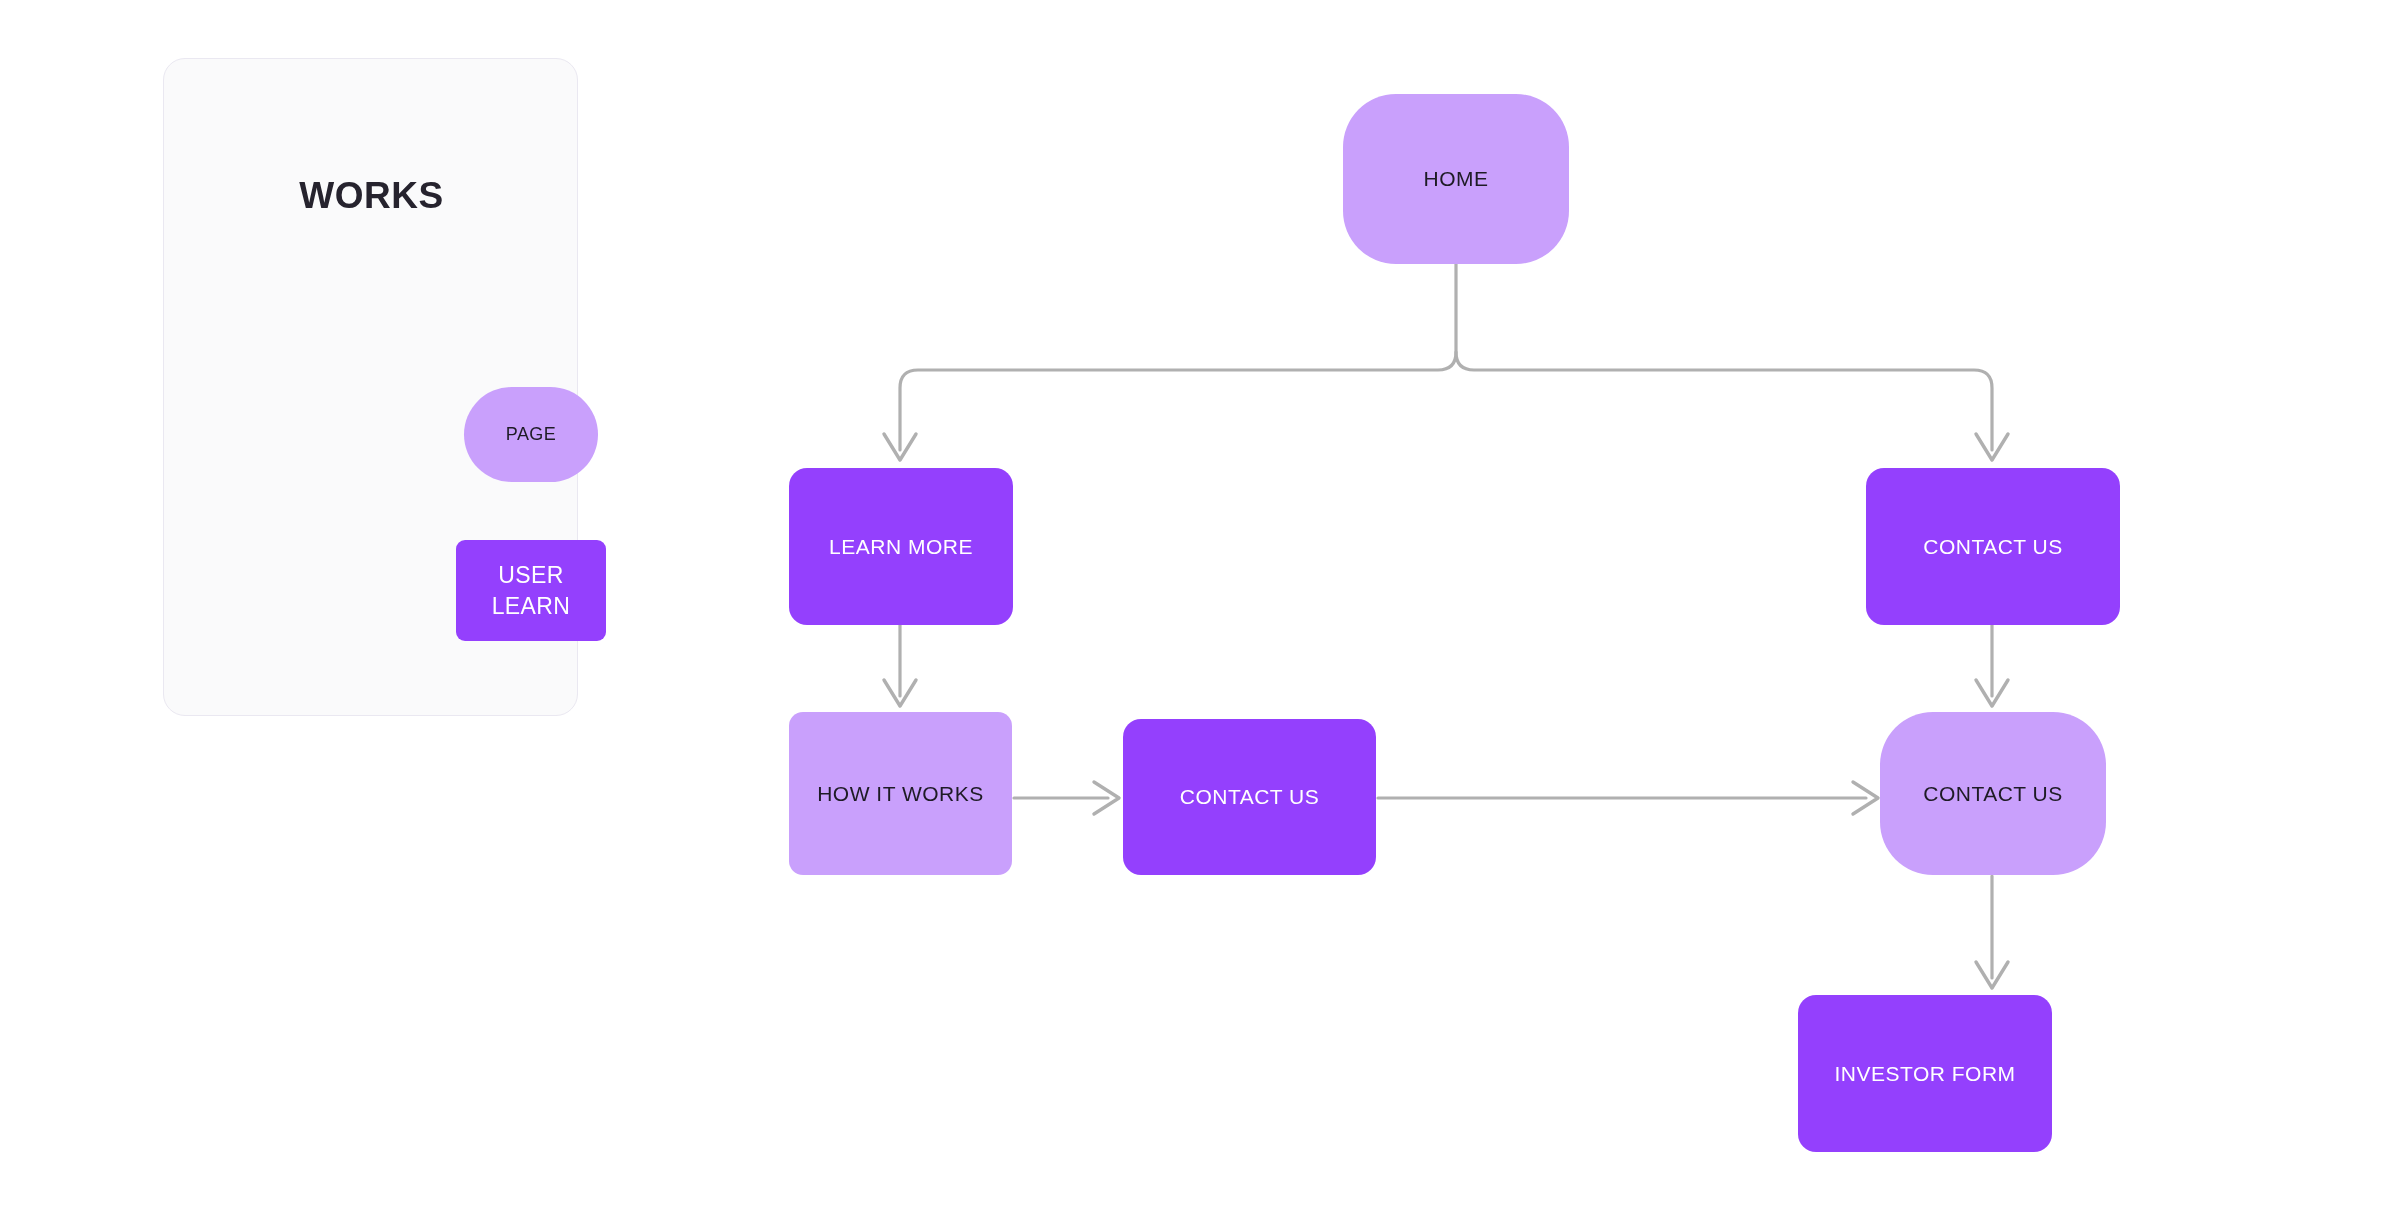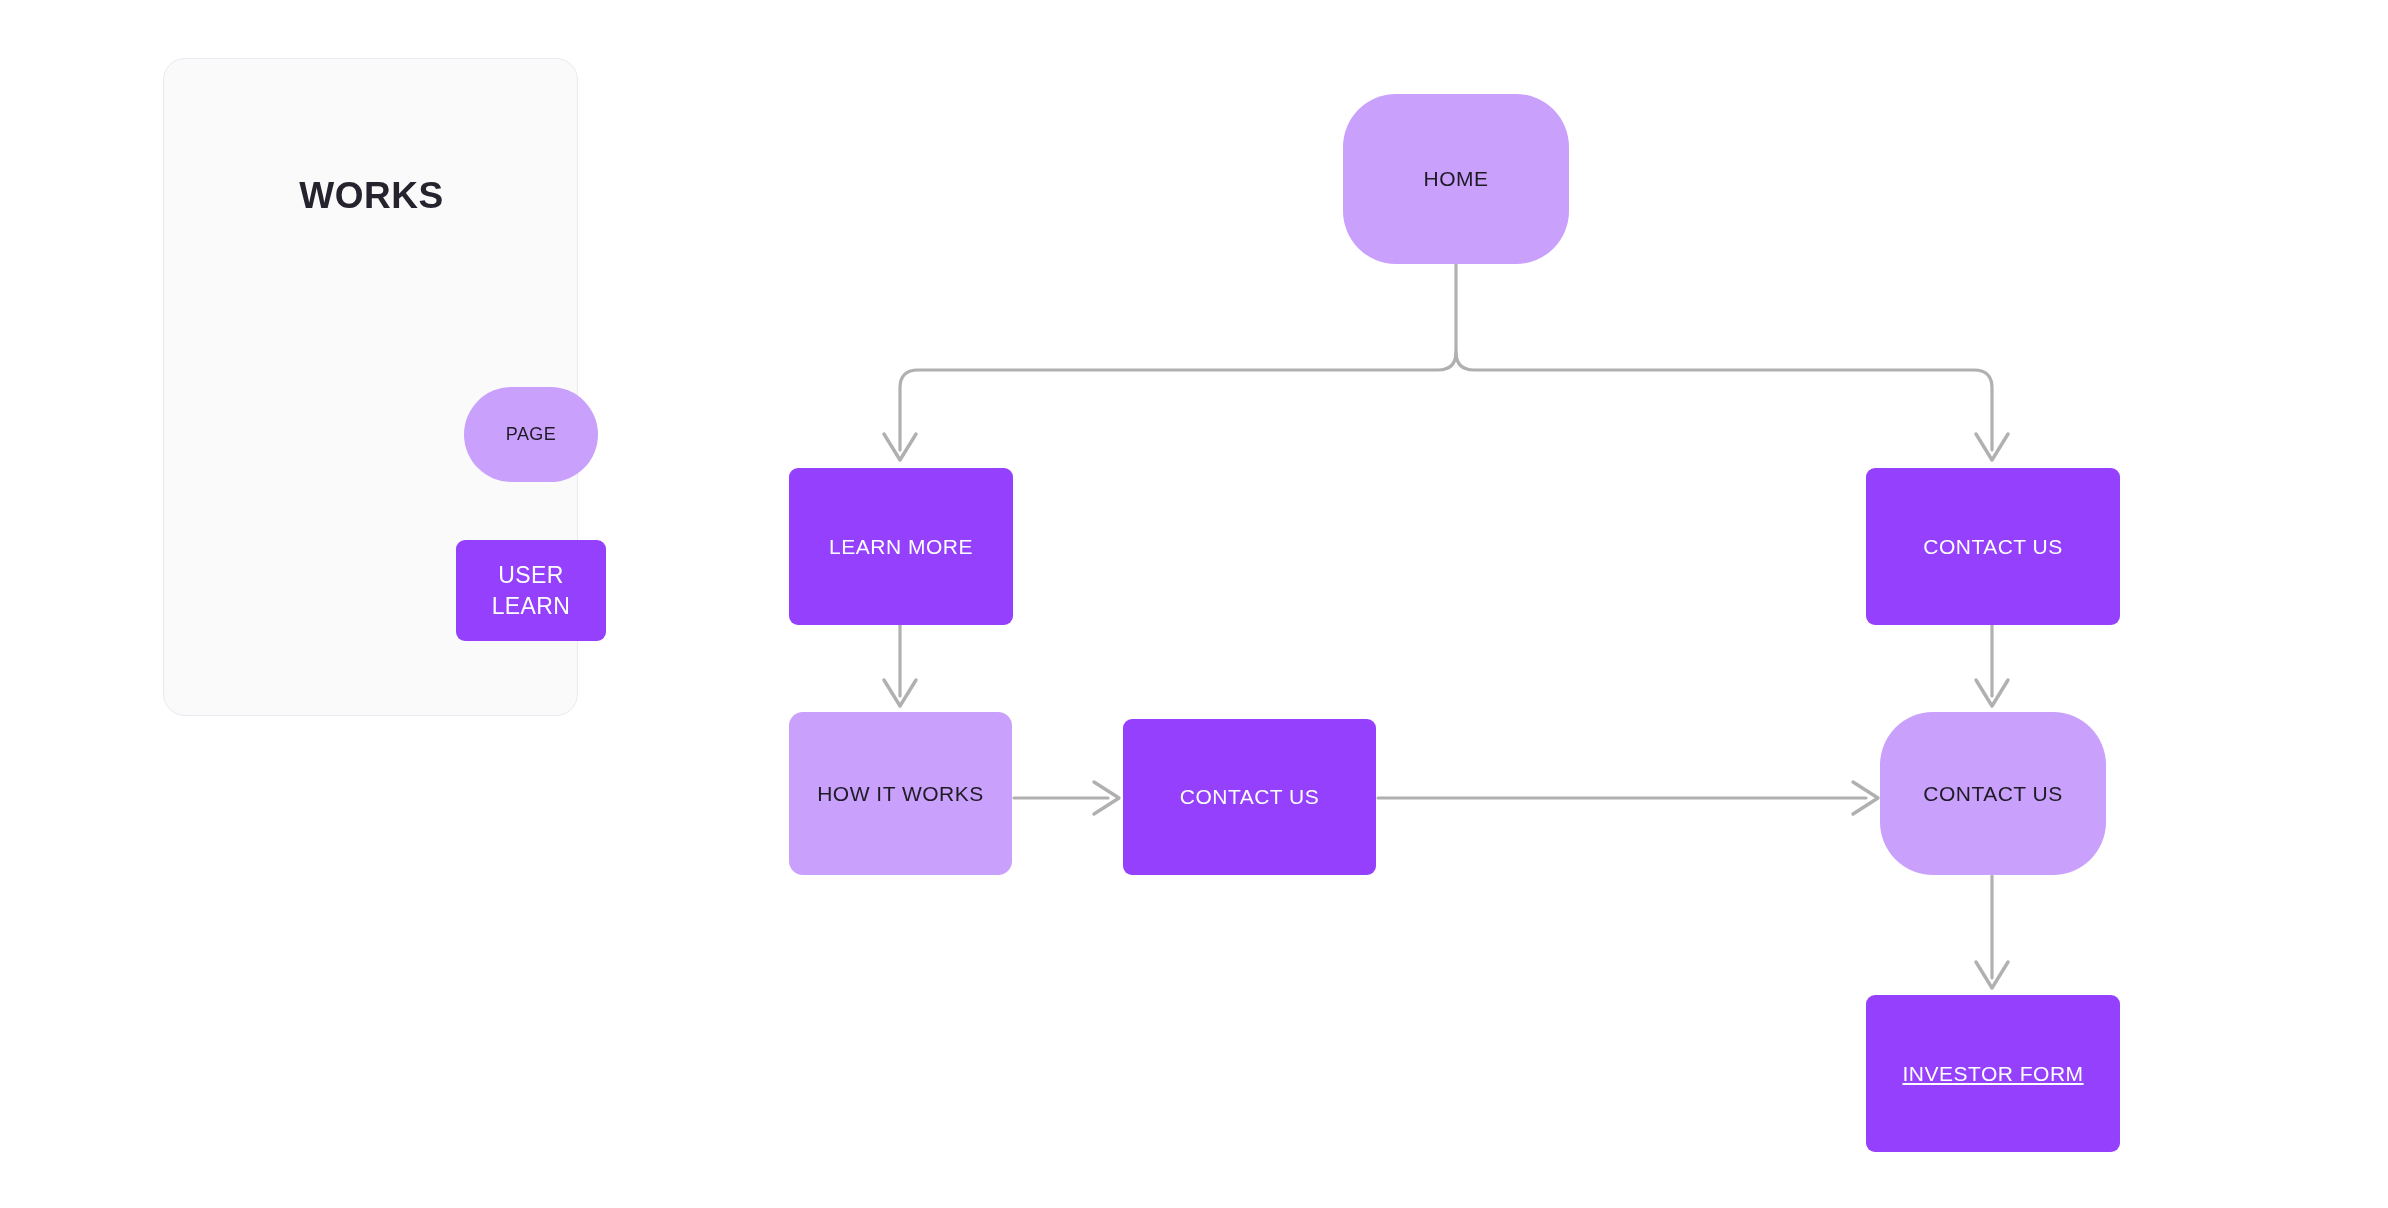--- a/index.html
+++ b/index.html
@@ -91,31 +91,31 @@
     letter-spacing: 0.5px;
     z-index: 3;
   }
   .node.page {
     background: #c9a0fc;
     color: #1e1b25;
   }
   .node.action {
     background: #9440fd;
     color: #ffffff;
-    border-radius: 9px;
+    border-radius: 18px;
     text-align: center;
   }
 
   #node-home      { left:1343px; top: 94px; width:226px; height:170px; border-radius:53px; }
   #node-learn-more{ left: 789px; top:468px; width:224px; height:157px; }
   #node-contact-top-right { left:1866px; top:468px; width:254px; height:157px; }
   #node-how-it-works { left: 789px; top:712px; width:223px; height:163px; border-radius:14px; }
   #node-contact-middle { left:1123px; top:719px; width:253px; height:156px; }
   #node-contact-right-page { left:1880px; top:712px; width:226px; height:163px; border-radius:53px; }
-  #node-investor-form { left:1866px; top:995px; width:254px; height:157px;text-decoration:underline; }
+  #node-investor-form { left:1798px; top:995px; width:254px; height:157px; }
 
   
   #connectors {
     position: absolute;
     left: 0;
     top: 0;
     width: 2388px;
     height: 1208px;
     z-index: 1;
     overflow: visible;

